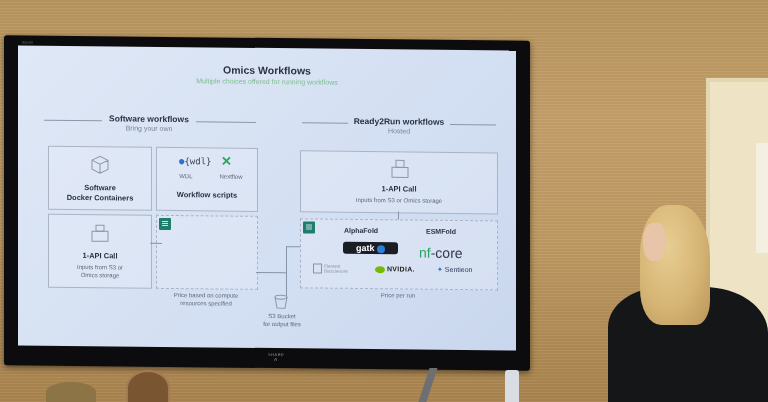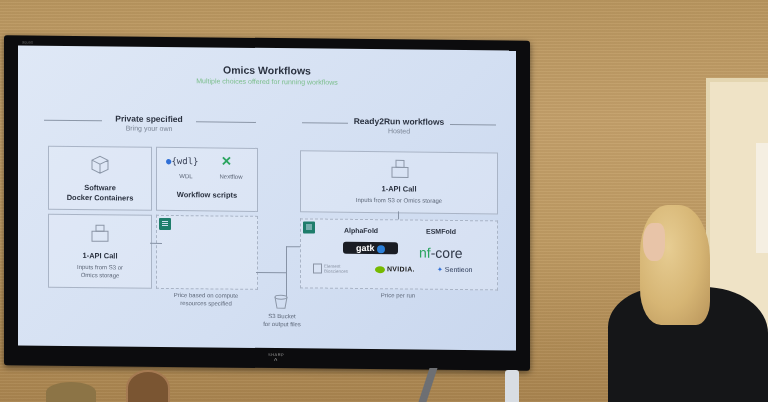--- a/index.html
+++ b/index.html
@@ -68,40 +68,40 @@
 <div class="lamp"></div>
 
 <div class="tv">
   <div class="tv-brand-top">aquos</div>
   <div class="screen">
     <div class="title">Omics Workflows</div>
     <div class="subtitle">Multiple choices offered for running workflows</div>
 
     <div class="hline" style="left:26px;top:74px;width:58px;"></div>
     <div class="hline" style="left:178px;top:74px;width:60px;"></div>
-    <div class="sec-head" style="left:84px;top:67px;width:94px;">Private specified</div>
+    <div class="sec-head" style="left:84px;top:67px;width:94px;">Software workflows</div>
     <div class="sec-sub" style="left:84px;top:78px;width:94px;">Bring your own</div>
 
     <div class="hline" style="left:284px;top:74px;width:46px;"></div>
     <div class="hline" style="left:432px;top:74px;width:46px;"></div>
     <div class="sec-head" style="left:330px;top:67px;width:102px;">Ready2Run workflows</div>
     <div class="sec-sub" style="left:330px;top:78px;width:102px;">Hosted</div>
 
     <div class="box" style="left:30px;top:100px;width:102px;height:62px;">
       <div class="icon" style="left:40px;top:6px;width:22px;height:22px;">
         <svg width="22" height="22" viewBox="0 0 22 22">
             <path d="M3 7 L11 3 L19 7 L19 16 L11 20 L3 16 Z M3 7 L11 11 L19 7 M11 11 L11 20" fill="none" stroke="#8c97a8" stroke-width="1"></path>
           </svg>
       </div>
       <div class="lbl" style="left:0;right:0;top:36px;">Software</div>
       <div class="lbl" style="left:0;right:0;top:46px;">Docker Containers</div>
     </div>
 
     <div class="box" style="left:138px;top:100px;width:100px;height:62px;">
-      <div class="logo-wdl" style="left:9px;top:8px;"><span class="dot">●</span><span>{wdl}</span></div>
+      <div class="logo-wdl" style="left:22px;top:8px;"><span class="dot">●</span><span>{wdl}</span></div>
       <div class="small" style="left:14px;top:24px;width:30px;">WDL</div>
       <div class="logo-nf" style="left:64px;top:5px;">✕</div>
       <div class="small" style="left:56px;top:24px;width:36px;">Nextflow</div>
       <div class="lbl" style="left:0;right:0;top:42px;">Workflow scripts</div>
     </div>
 
     <div class="box" style="left:30px;top:168px;width:102px;height:72px;">
       <div class="icon" style="left:40px;top:8px;width:22px;height:20px;">
         <svg width="22" height="20" viewBox="0 0 22 20">
             <rect x="3" y="8" width="16" height="10" fill="none" stroke="#8c97a8"></rect>

